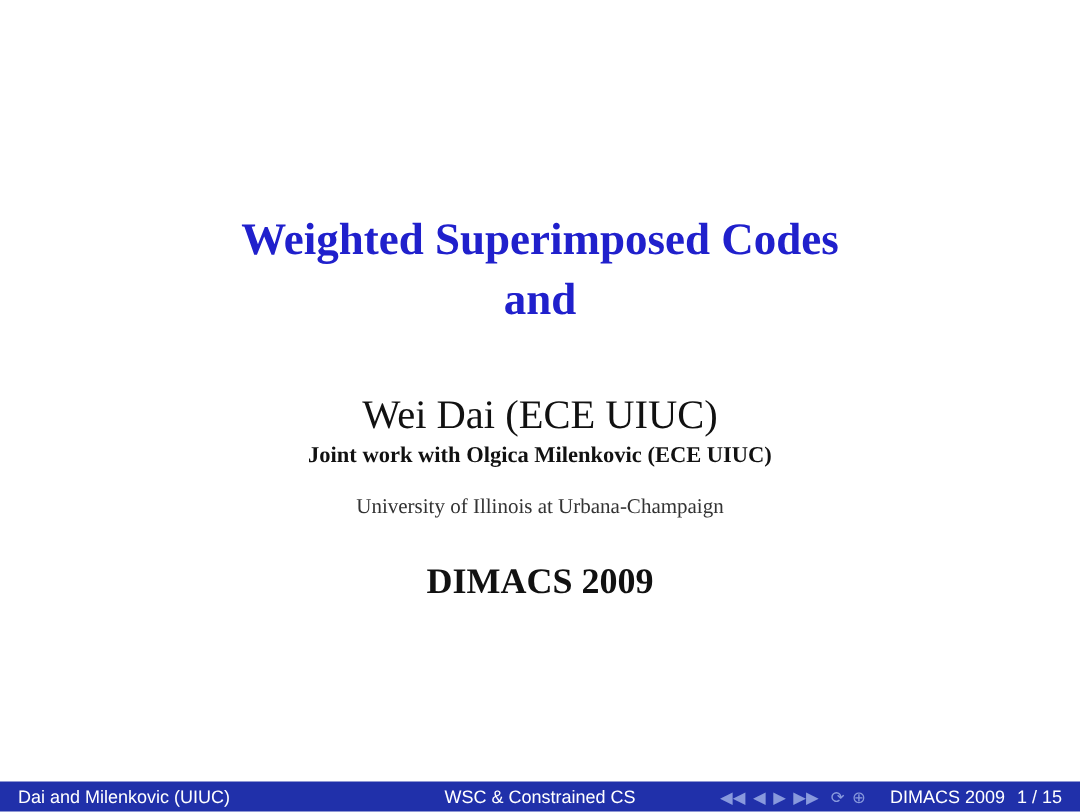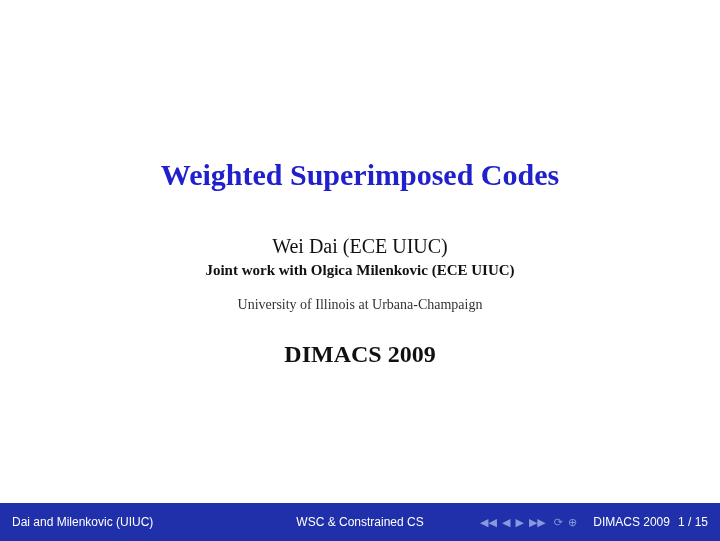--- a/index.html
+++ b/index.html
@@ -46,21 +46,21 @@
       line-height: 1.35;
       display: block;
     }
 
     .author-block {
       text-align: center;
       margin-bottom: 16px;
     }
 
     .author-name {
-      font-size: 20px;
+      font-size: 27px;
       color: #111111;
       font-weight: normal;
       display: block;
       margin-bottom: 4px;
     }
 
     .author-joint {
       font-size: 15px;
       color: #111111;
       font-weight: bold;
@@ -84,21 +84,21 @@
     }
 
     .conference-text {
       font-size: 24px;
       color: #111111;
       font-weight: bold;
     }
 
     
     .bottom-bar {
-      height: 38px;
+      height: 20px;
       background: #2030aa;
       display: flex;
       align-items: center;
       justify-content: space-between;
       padding: 0 12px;
       position: relative;
     }
 
     .bottom-bar-left {
       color: #ffffff;
@@ -136,20 +136,21 @@
   </style>
 </head>
 <body>
 
 <div class="slide-container">
 
   <div class="slide-content">
 
     <div class="title-block">
       <span class="title-line">Weighted Superimposed Codes</span>
+      <span class="title-line">and</span>
     </div>
 
     <div class="author-block">
       <span class="author-name">Wei Dai (ECE UIUC)</span>
       <span class="author-joint">Joint work with Olgica Milenkovic (ECE UIUC)</span>
     </div>
 
     <div class="institution-block">
       <span class="institution-text">University of Illinois at Urbana-Champaign</span>
     </div>

